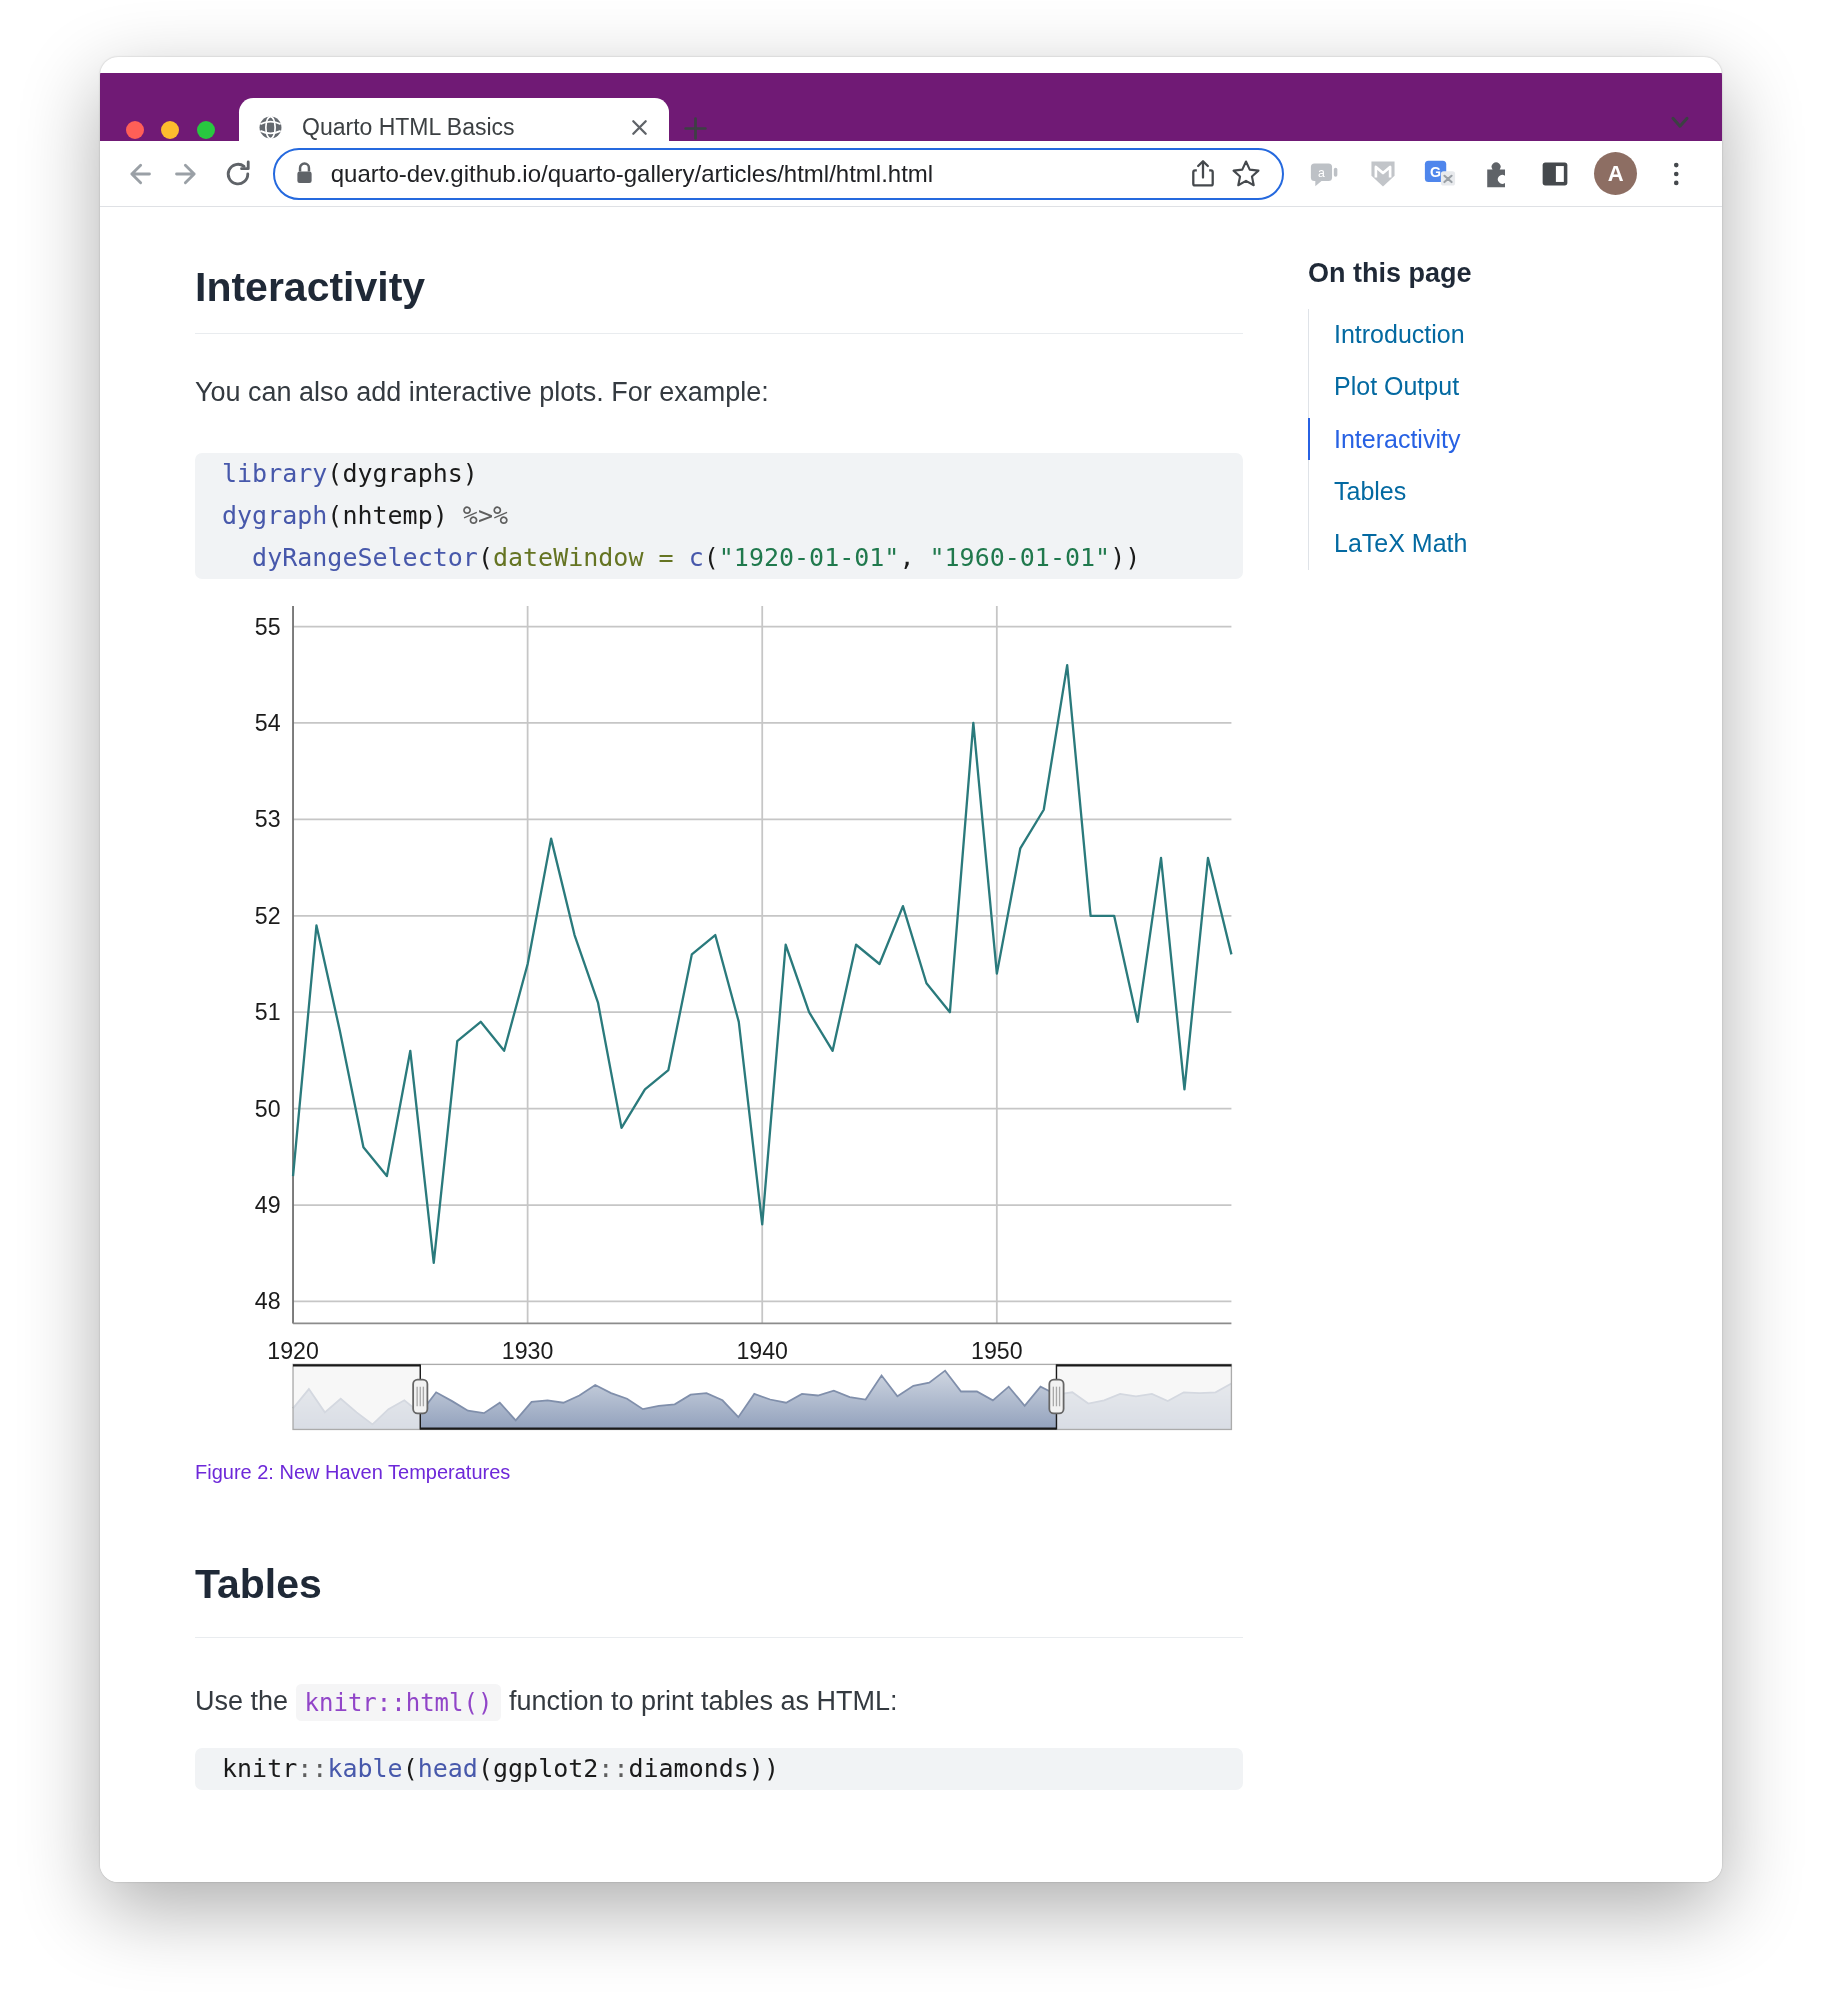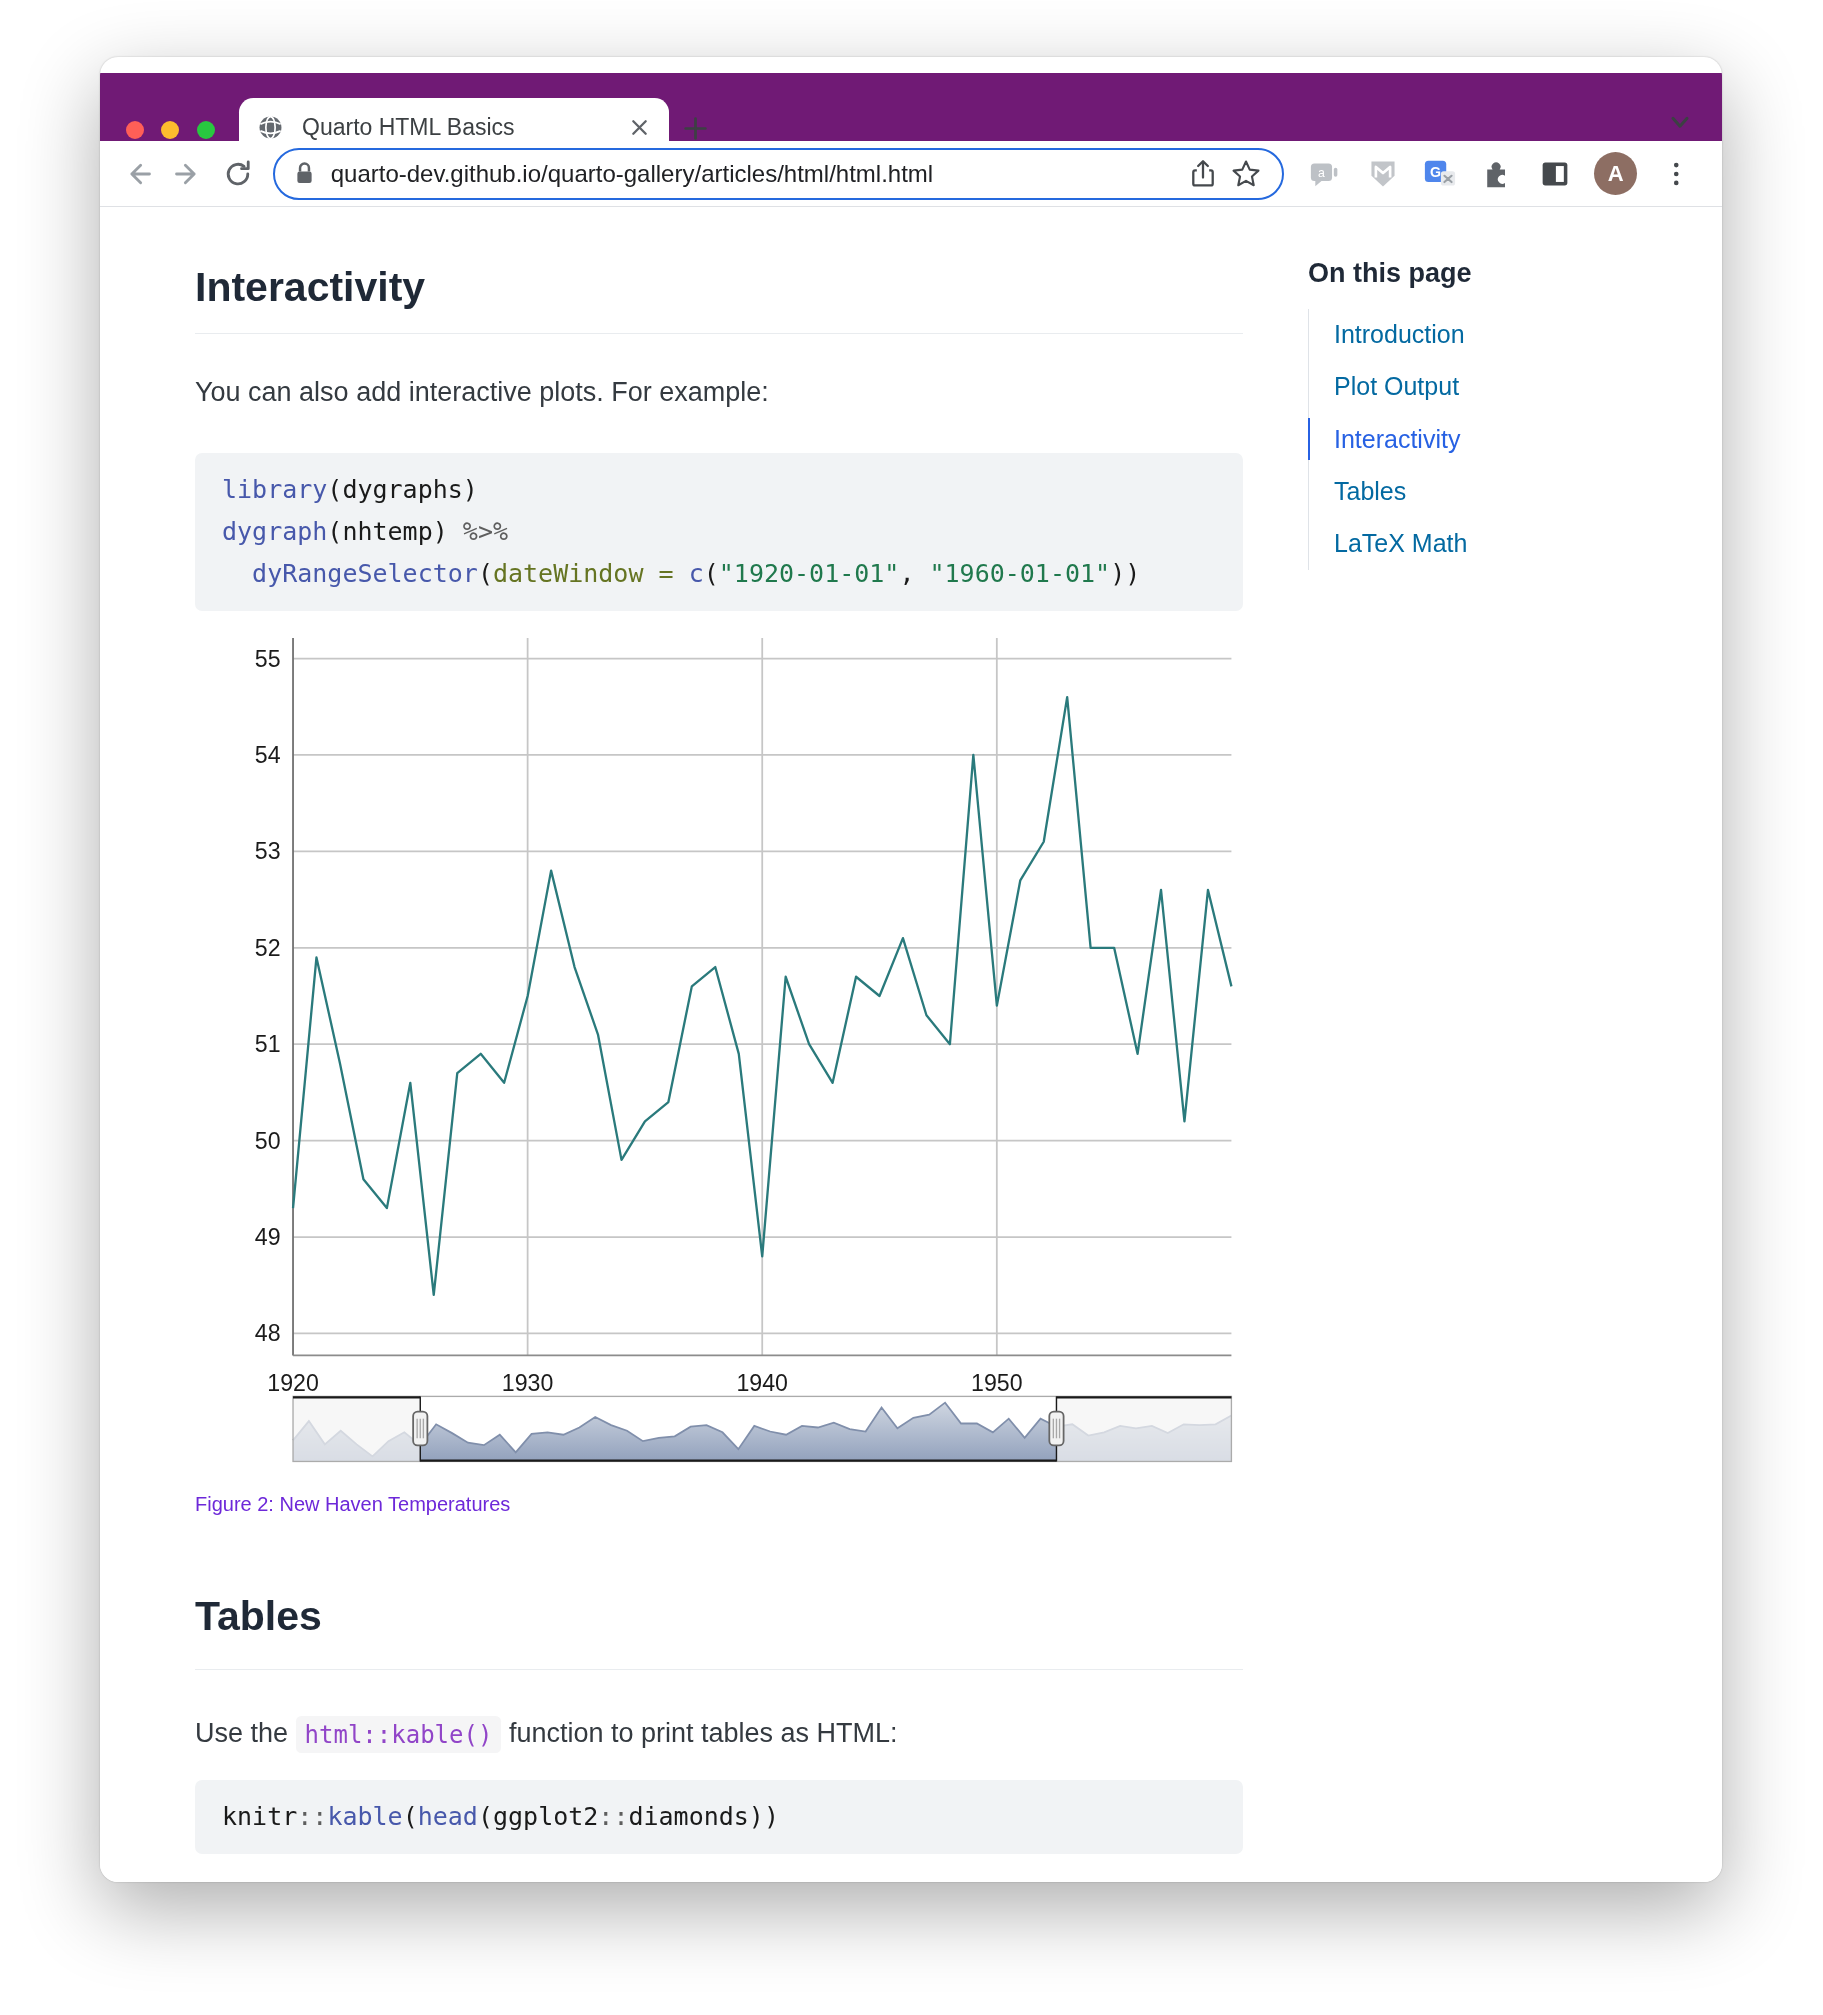--- a/index.html
+++ b/index.html
@@ -28,21 +28,21 @@
   .ext-row{display:flex;align-items:center;gap:21.4px;margin-left:23px;flex:0 0 auto;}
   .ext{width:36px;height:36px;display:flex;align-items:center;justify-content:center;position:relative;}
   .avatar{width:43px;height:43px;border-radius:50%;background:#8d6e63;color:#fff;display:flex;
     align-items:center;justify-content:center;font-size:22px;font-weight:bold;}
   
   .page{position:absolute;left:0;top:151px;width:100%;bottom:0;background:#fff;overflow:hidden;}
   .main{position:absolute;left:95px;top:0;width:1048px;padding-top:55px;}
   h1{font-size:41px;line-height:49px;font-weight:600;color:#1f2937;margin:0;}
   .rule{border:0;border-top:1.8px solid #e9ecef;margin:21.4px 0 0 0;}
   p.body-text{font-size:27px;line-height:35px;color:#343a40;margin:41px 0 7px 0;}
-  pre.code{background:#f1f3f5;border-radius:7.1px;margin:43px 0 0 0;padding:16px 27px;
+  pre.code{background:#f1f3f5;border-radius:7.1px;margin:43px 0 0 0;padding:0 27px;
     font-family:"DejaVu Sans Mono","Liberation Mono",monospace;font-size:25px;line-height:42px;color:#1a1a1a;white-space:pre;}
   .tok-fu{color:#4758AB;} .tok-st{color:#20794D;} .tok-at{color:#657422;} .tok-op{color:#5E5E5E;} .tok-pl{color:#1a1a1a;}
   .chart-wrap{margin-top:9px;width:1048px;height:847px;position:relative;}
   .axis-label{font:26px "Liberation Sans","DejaVu Sans",sans-serif;fill:#1b1b1b;}
   .caption{font-size:20px;line-height:35px;color:#6d28d9;margin:19.6px 0 0 0;}
   h1.tables{margin-top:70px;}
   .rule2{border:0;border-top:1.8px solid #e9ecef;margin:28.5px 0 0 0;}
   p.kable-line{font-size:27px;line-height:37px;color:#343a40;margin:45px 0 0 0;}
   .inline-code{font-family:"DejaVu Sans Mono","Liberation Mono",monospace;font-size:24px;color:#9145c8;
     background:#f5f5f6;border-radius:5.3px;padding:4.5px 9px;}
@@ -244,21 +244,21 @@
             <line x1="966.6779661016949" x2="966.6779661016949" y1="896" y2="918" stroke="#a8a8a8" stroke-width="1.5"></line>
             <line x1="970.1779661016949" x2="970.1779661016949" y1="896" y2="918" stroke="#a8a8a8" stroke-width="1.5"></line>
           </svg>
       </div>
 
       <p class="caption">Figure 2: New Haven Temperatures</p>
 
       <h1 class="tables">Tables</h1>
       <hr class="rule2">
 
-      <p class="kable-line"><span>Use the </span><span class="inline-code">html::kable()</span><span> function to print tables as HTML:</span></p>
+      <p class="kable-line"><span>Use the </span><span class="inline-code">knitr::html()</span><span> function to print tables as HTML:</span></p>
 
       <pre class="code last"><span class="tok-pl">knitr</span><span class="tok-op">::</span><span class="tok-fu">kable</span><span class="tok-pl">(</span><span class="tok-fu">head</span><span class="tok-pl">(ggplot2</span><span class="tok-op">::</span><span class="tok-pl">diamonds))</span></pre>
     </div>
 
     <div class="toc">
       <p class="toc-title">On this page</p>
       <ul>
         <li>Introduction</li>
         <li>Plot Output</li>
         <li class="active">Interactivity</li>

